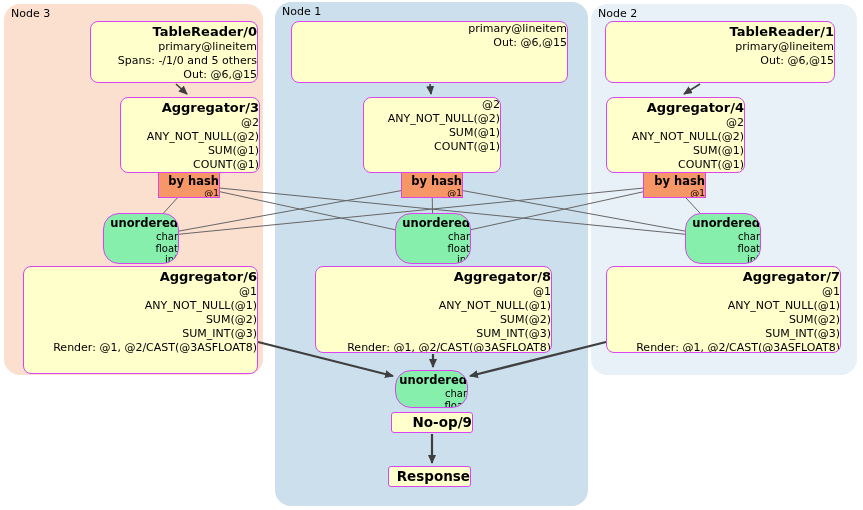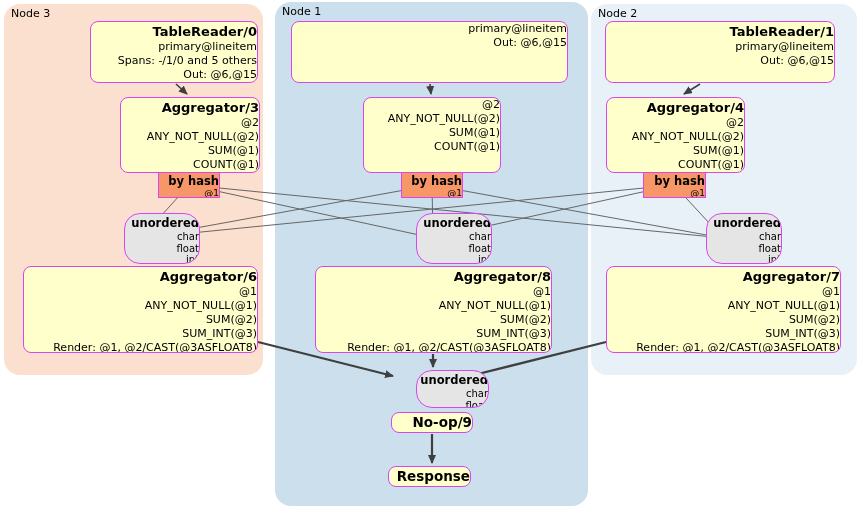--- a/index.html
+++ b/index.html
@@ -9,24 +9,24 @@
   .region-node1{left:275px;top:2px;width:313px;height:504px;background:#cbdfec;}
   .region-node2{left:591px;top:4px;width:266px;height:371px;background:#e9f1f8;}
   .region-label{position:absolute;left:7px;top:3px;font-size:11px;}
   #edges{position:absolute;left:0;top:0;z-index:1;}
   .box{position:absolute;box-sizing:border-box;background:#ffffcc;border:1px solid #d946ef;border-radius:8px;text-align:right;z-index:2;overflow:hidden;}
   .btitle{font-weight:bold;font-size:13px;line-height:17px;padding-top:1px;white-space:nowrap;}
   .bline{font-size:11px;line-height:14px;white-space:nowrap;}
   .router{background:#f79767;border-radius:0;}
   .router .btitle{font-size:11.5px;line-height:14px;padding-top:1px;}
   .router .bline{font-size:9px;line-height:10px;}
-  .sync{background:#e5e5e5;border-radius:16px;margin-left:21px;}
+  .sync{background:#86efac;border-radius:16px;}
   .sync .btitle{font-size:11.5px;line-height:15px;padding-top:2px;}
   .sync .bline{font-size:10px;line-height:11.5px;}
-  .pill{border-radius:8px;}
+  .pill{border-radius:3px;}
   .pill .btitle{font-size:13.5px;line-height:19px;padding-top:0;}
 </style>
 </head>
 <body>
 
 <div id="canvas">
 
   <div class="region region-node3">
     <div class="region-label">Node 3</div>
   </div>
@@ -86,21 +86,21 @@
   <div class="box router" style="left:158px;top:172px;width:62px;height:26px">
     <div class="btitle">by hash</div>
     <div class="bline">@1</div>
   </div>
   <div class="box sync" style="left:103px;top:213px;width:76px;height:51px">
     <div class="btitle">unordered</div>
     <div class="bline">char</div>
     <div class="bline">float</div>
     <div class="bline">int</div>
   </div>
-  <div class="box" style="left:23px;top:266px;width:235px;height:87px">
+  <div class="box" style="left:23px;top:266px;width:235px;height:108px">
     <div class="btitle">Aggregator/6</div>
     <div class="bline">@1</div>
     <div class="bline">ANY_NOT_NULL(@1)</div>
     <div class="bline">SUM(@2)</div>
     <div class="bline">SUM_INT(@3)</div>
     <div class="bline">Render: @1, @2/CAST(@3ASFLOAT8)</div>
   </div>
 
   <div class="box" style="left:291px;top:21px;width:277px;height:62px">
     <div class="bline">primary@lineitem</div>

